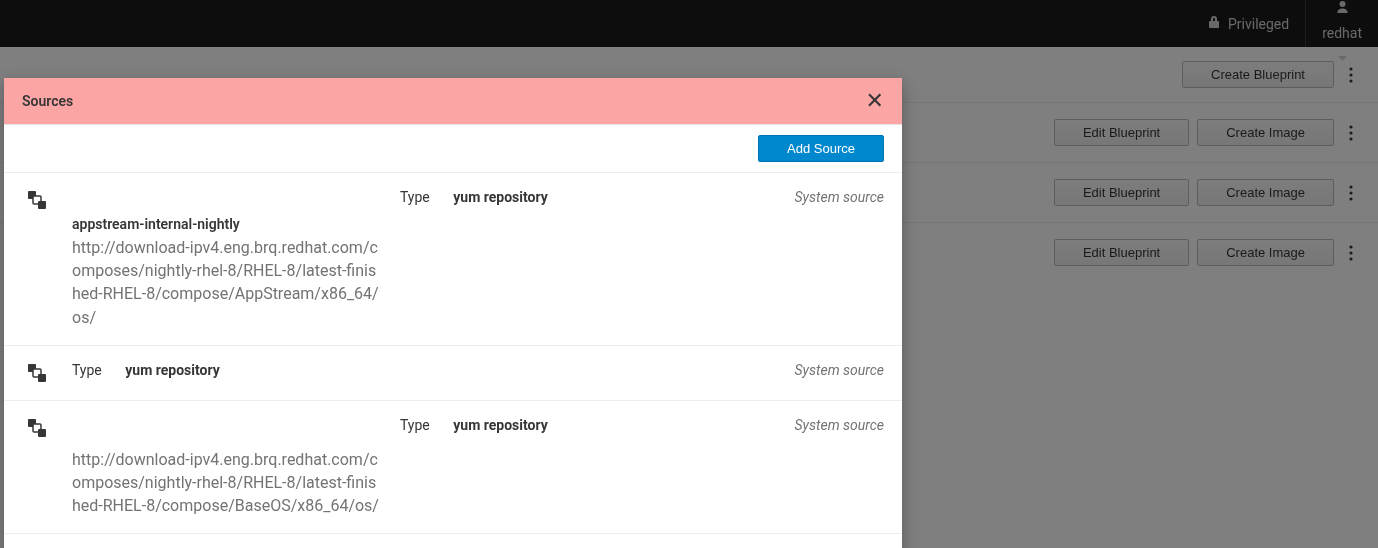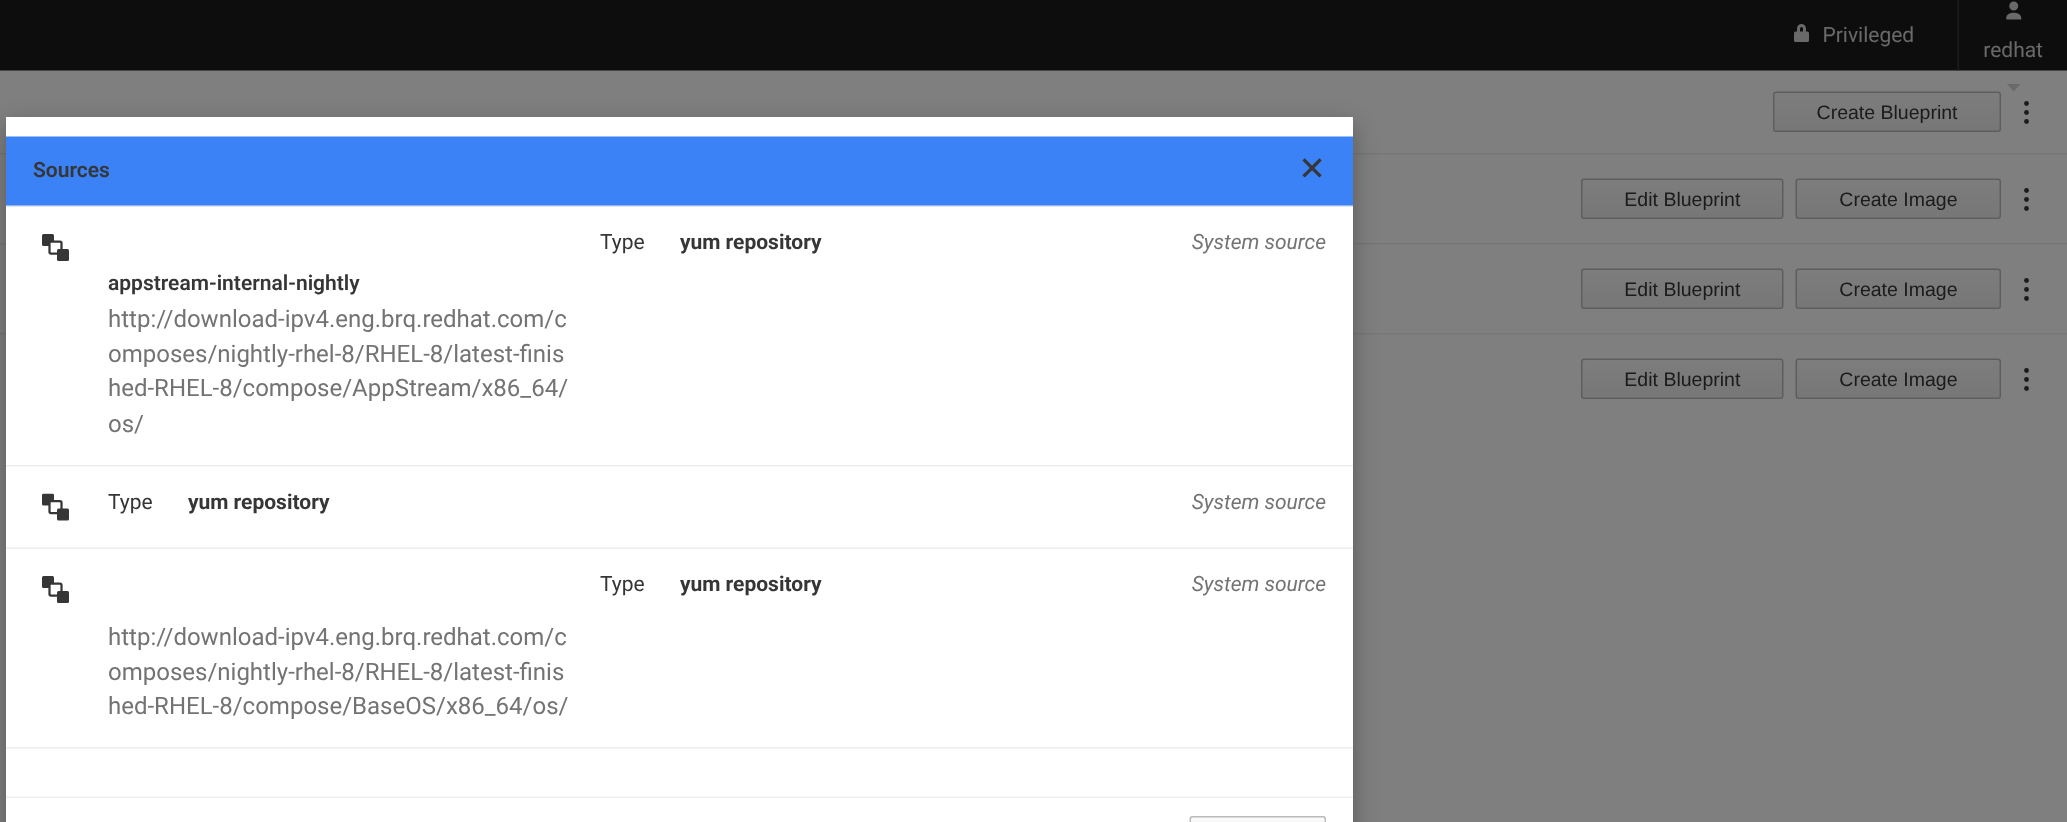--- a/index.html
+++ b/index.html
@@ -12,21 +12,20 @@
       overflow: hidden;
       position: relative;
     }
     .topbar {
       height: 47px;
       background: #1b1b1b;
       display: flex;
       justify-content: flex-end;
       align-items: center;
       color: #d2d2d2;
-      gap: 13px;
     }
     .topbar-item {
       padding: 0 16px;
       display: flex;
       align-items: center;
       gap: 8px;
       height: 100%;
       cursor: pointer;
     }
     .topbar-sep {
@@ -78,27 +77,26 @@
     }
     .modal {
       position: absolute;
       top: 78px;
       left: 4px;
       width: 898px;
       background: #fff;
       box-shadow: 0 5px 15px rgba(0,0,0,.3);
     }
     .modal-header {
-      background: #3b82f6;
+      background: #fca5a5;
       border-bottom: 1px solid #e5e5e5;
       padding: 12px 18px;
       display: flex;
       justify-content: space-between;
       align-items: center;
-      margin-top: 13px;
     }
     .modal-title { font-weight: 600; color: #363636; font-size: 14px;}
     .modal-close { font-size: 22px; color: #363636; cursor: pointer; line-height: 1; }
     .modal-toolbar {
       padding: 10px 18px;
       display: flex;
       justify-content: flex-end;
       border-bottom: 1px solid #ededed;
     }
     .source-list { }
@@ -212,20 +210,23 @@
 </div>
 
 <div class="modal-overlay"></div>
 
 <div class="modal">
   <div class="modal-header">
     <span class="modal-title">Sources</span>
     <span class="modal-close">✕</span>
   </div>
 
+  <div class="modal-toolbar">
+    <button class="btn btn-primary">Add Source</button>
+  </div>
 
   <div class="source-list">
 
     <div class="source-row">
       <div class="source-icon">
         <svg width="20" height="20" viewBox="0 0 20 20" fill="#363636">
             <rect x="0" y="0" width="8" height="8" rx="1"></rect>
             <rect x="5" y="5" width="8" height="8" rx="1" fill="#fff" stroke="#363636" stroke-width="1.5"></rect>
             <rect x="10" y="10" width="8" height="8" rx="1"></rect>
           </svg>

